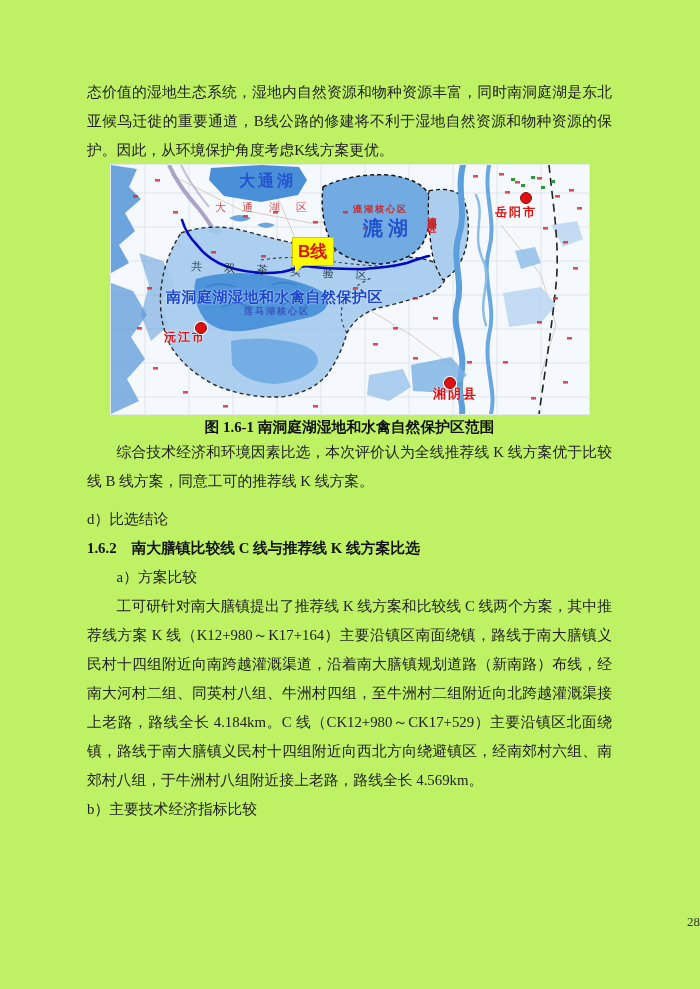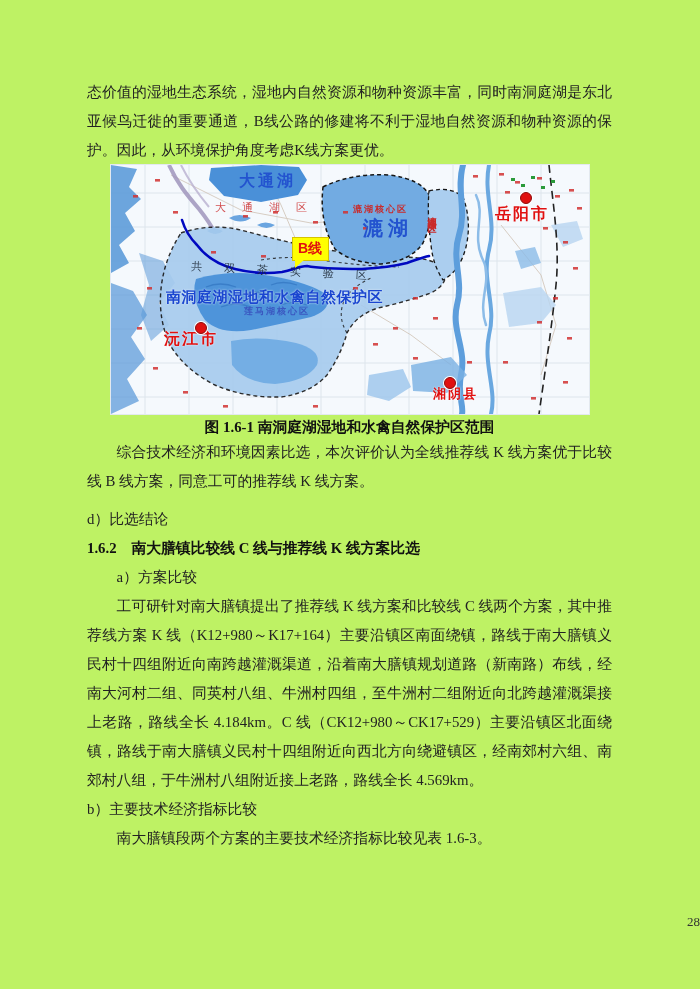--- a/index.html
+++ b/index.html
@@ -18,28 +18,28 @@
   .map-wrap svg{position:absolute;left:0;top:0;}
   .map-label{position:absolute;white-space:nowrap;line-height:1;}
   .lbl-lake-big{font-family:"Liberation Sans","DejaVu Sans",sans-serif;font-weight:bold;
                 color:#2353cf;font-size:16px;letter-spacing:3px;}
   .lbl-lake-mid{font-family:"Liberation Sans","DejaVu Sans",sans-serif;font-weight:bold;
                 color:#2353cf;font-size:20px;letter-spacing:5px;}
   .lbl-red-spread{color:#cc3333;font-size:11px;letter-spacing:16px;opacity:.85;}
   .lbl-red-small{color:#c92a2a;font-size:9px;font-weight:bold;letter-spacing:2px;}
   .v-label{writing-mode:vertical-rl;letter-spacing:2px;}
   .lbl-city{font-family:"Liberation Sans","DejaVu Sans",sans-serif;font-weight:bold;
-            color:#e01010;font-size:16px;letter-spacing:2px;text-shadow:0 0 2px #fff;}
+            color:#e01010;font-size:12px;letter-spacing:2px;text-shadow:0 0 2px #fff;}
   .lbl-city.small{font-size:13px;}
   .lbl-zone{color:#1e2a38;font-size:11px;letter-spacing:22px;transform:rotate(3deg);opacity:.9;}
   .lbl-reserve{font-family:"Liberation Sans","DejaVu Sans",sans-serif;font-weight:bold;
                color:#1a46d0;font-size:15px;letter-spacing:.5px;text-shadow:0 0 2px #eaf2fb;}
   .lbl-core-small{color:#3a57c0;font-size:9px;font-weight:bold;letter-spacing:2px;}
   .bline-tag{position:absolute;left:181px;top:72px;background:#ffff00;color:#e01010;
-             font-weight:bold;font-size:14px;font-family:"Liberation Sans","DejaVu Sans",sans-serif;
+             font-weight:bold;font-size:17px;font-family:"Liberation Sans","DejaVu Sans",sans-serif;
              padding:2px 6px 2px 5px;border:1px solid #d6c400;}
   .bline-tag::after{content:"";position:absolute;left:2px;bottom:-8px;width:0;height:0;
              border-style:solid;border-width:9px 10px 0 0;
              border-color:#ffff00 transparent transparent transparent;}
   .city-dot{position:absolute;width:10px;height:10px;border-radius:50%;
             background:#e01010;border:1px solid #8f0b0b;box-shadow:0 0 0 1px #fff;}
   .caption{margin:2px 0 0 0;font-size:14.8px;line-height:22px;font-weight:bold;
            text-align:center;color:#111;}
   .after-figure{margin-top:9px;}
   .page-number{position:absolute;left:0;top:914px;width:100%;text-align:right;
@@ -186,17 +186,16 @@
       </div>
       <figcaption class="caption">图 1.6-1 南洞庭湖湿地和水禽自然保护区范围</figcaption>
     </figure>
 
     <p class="para indent">综合技术经济和环境因素比选，本次评价认为全线推荐线 K 线方案优于比较线 B 线方案，同意工可的推荐线 K 线方案。</p>
     <p class="para after-figure">d）比选结论</p>
     <p class="sec-heading">1.6.2　南大膳镇比较线 C 线与推荐线 K 线方案比选</p>
     <p class="para indent">a）方案比较</p>
     <p class="para indent">工可研针对南大膳镇提出了推荐线 K 线方案和比较线 C 线两个方案，其中推荐线方案 K 线（K12+980～K17+164）主要沿镇区南面绕镇，路线于南大膳镇义民村十四组附近向南跨越灌溉渠道，沿着南大膳镇规划道路（新南路）布线，经南大河村二组、同英村八组、牛洲村四组，至牛洲村二组附近向北跨越灌溉渠接上老路，路线全长 4.184km。C 线（CK12+980～CK17+529）主要沿镇区北面绕镇，路线于南大膳镇义民村十四组附近向西北方向绕避镇区，经南郊村六组、南郊村八组，于牛洲村八组附近接上老路，路线全长 4.569km。</p>
     <p class="para">b）主要技术经济指标比较</p>
-    <p class="para indent">南大膳镇段两个方案的主要技术经济指标比较见表 1.6-3。</p>
   </div>
 
   <div class="page-number">28</div>
 </div>
 
 </body></html>

